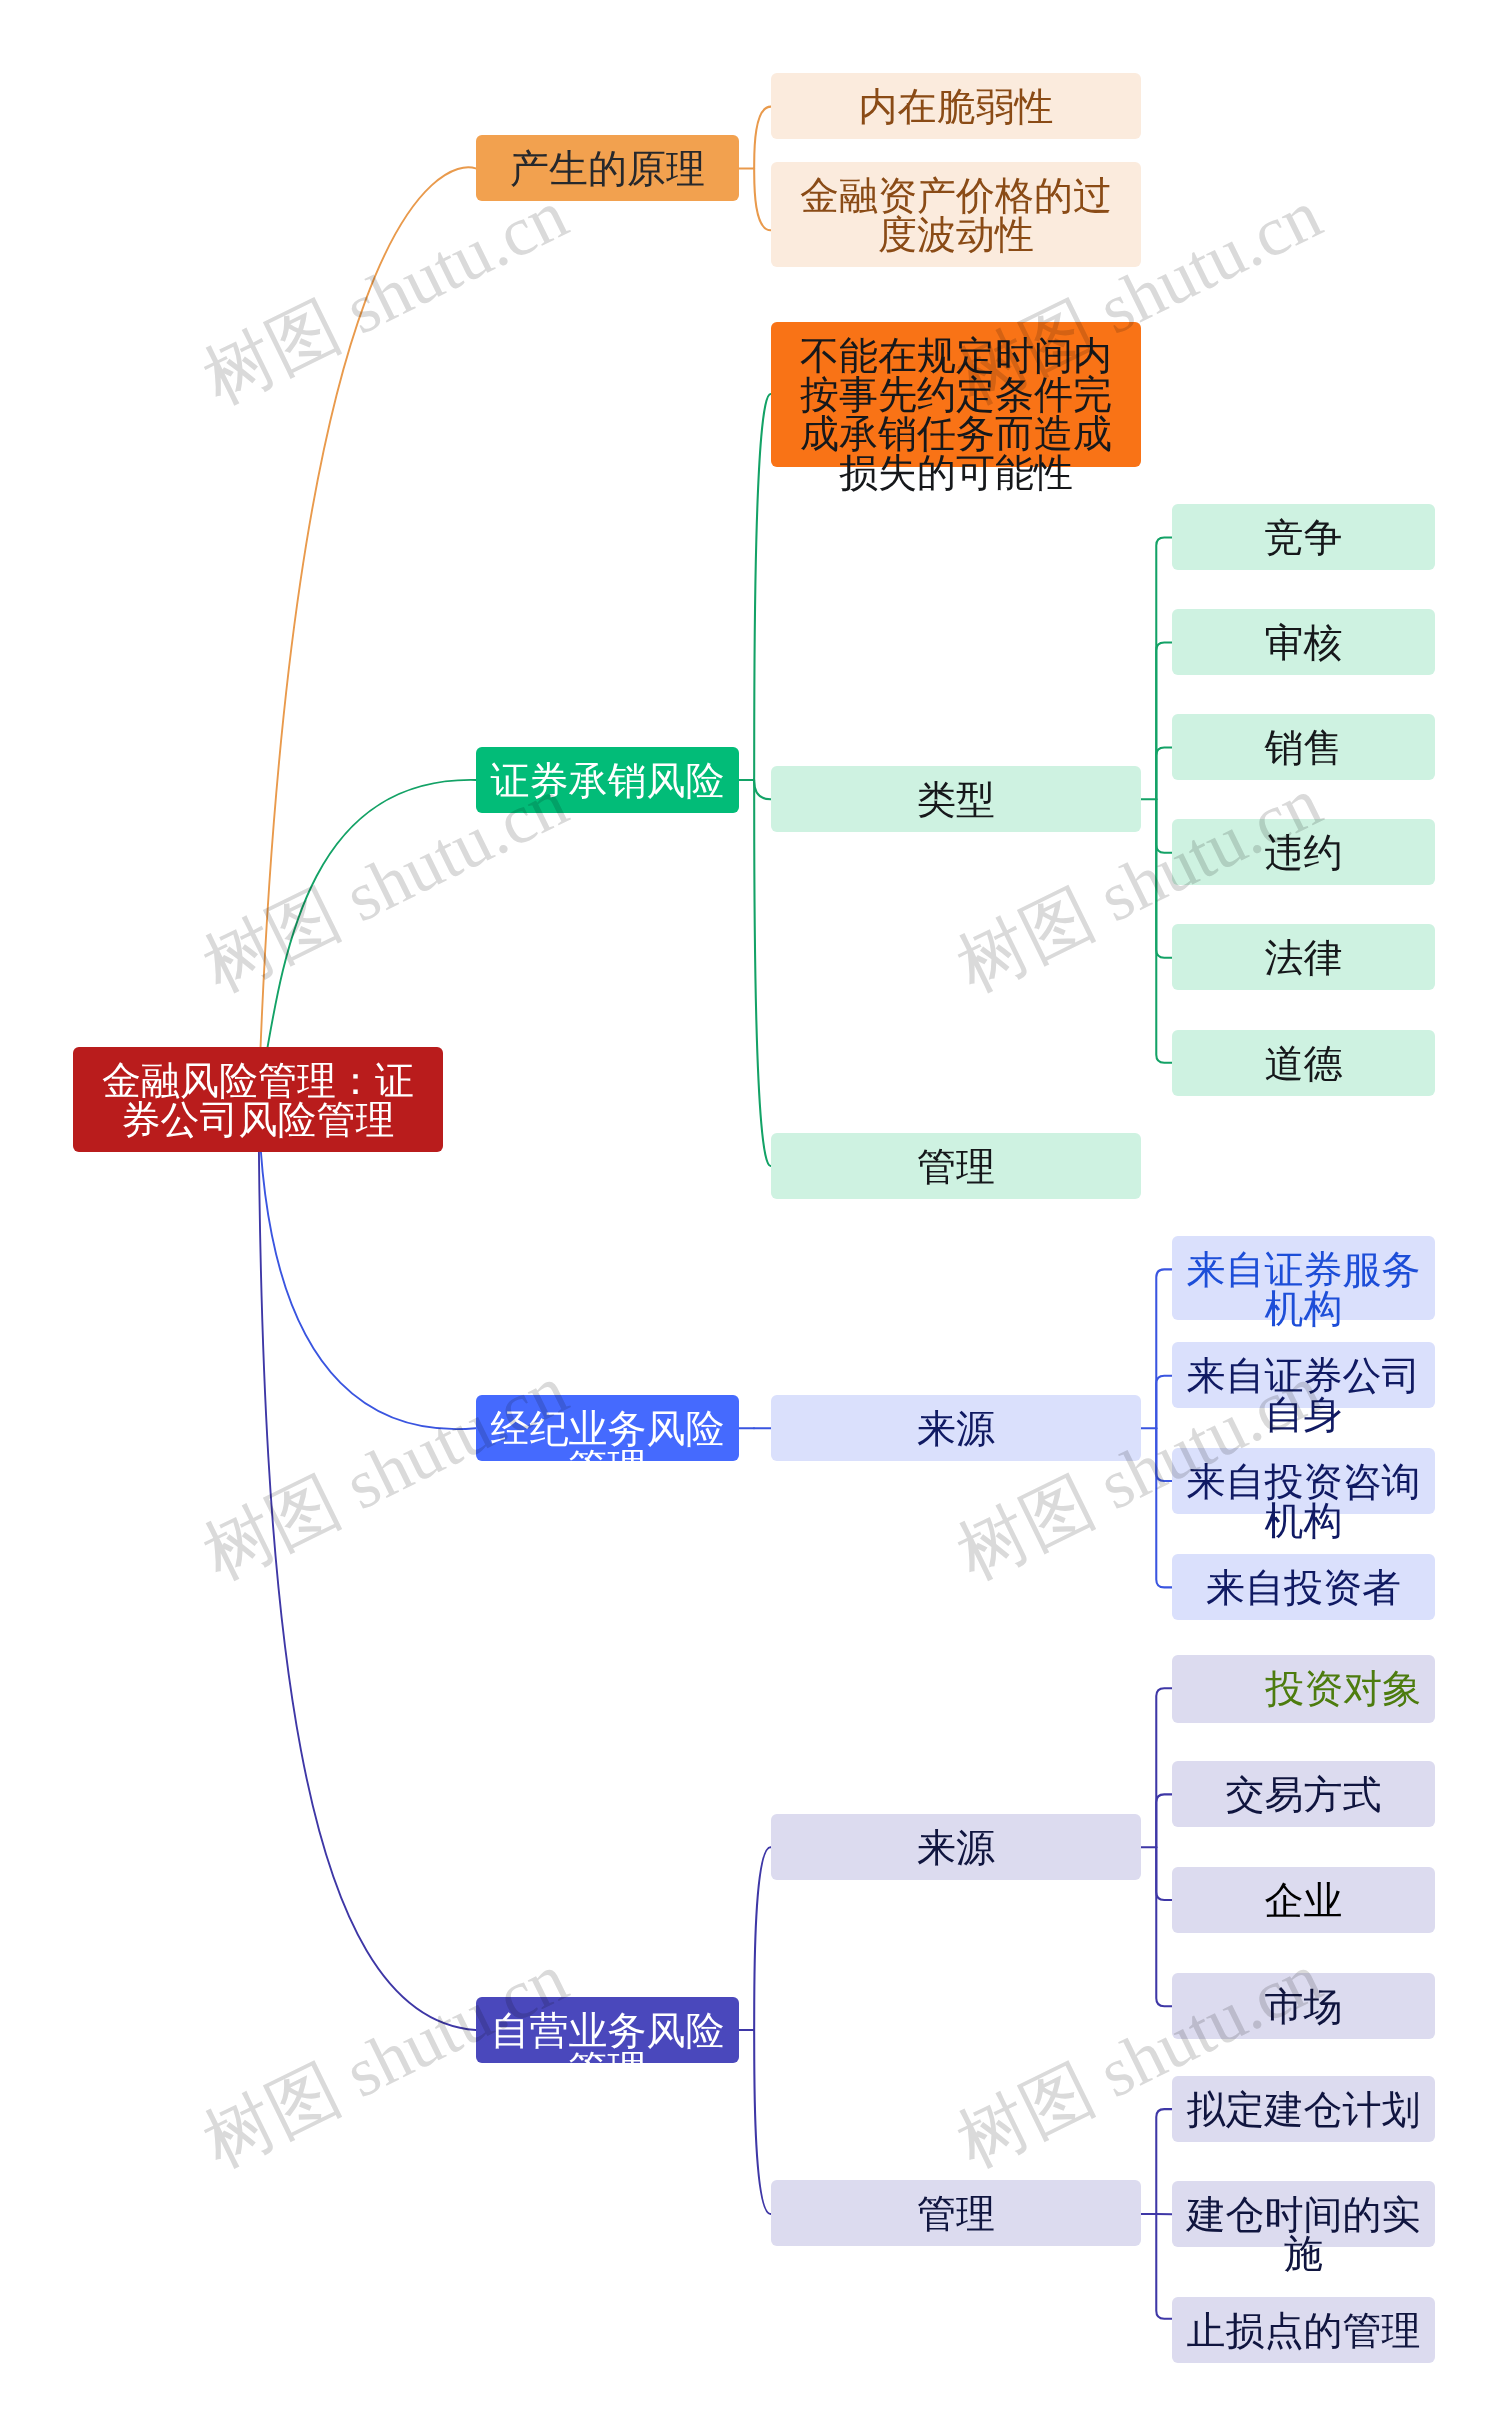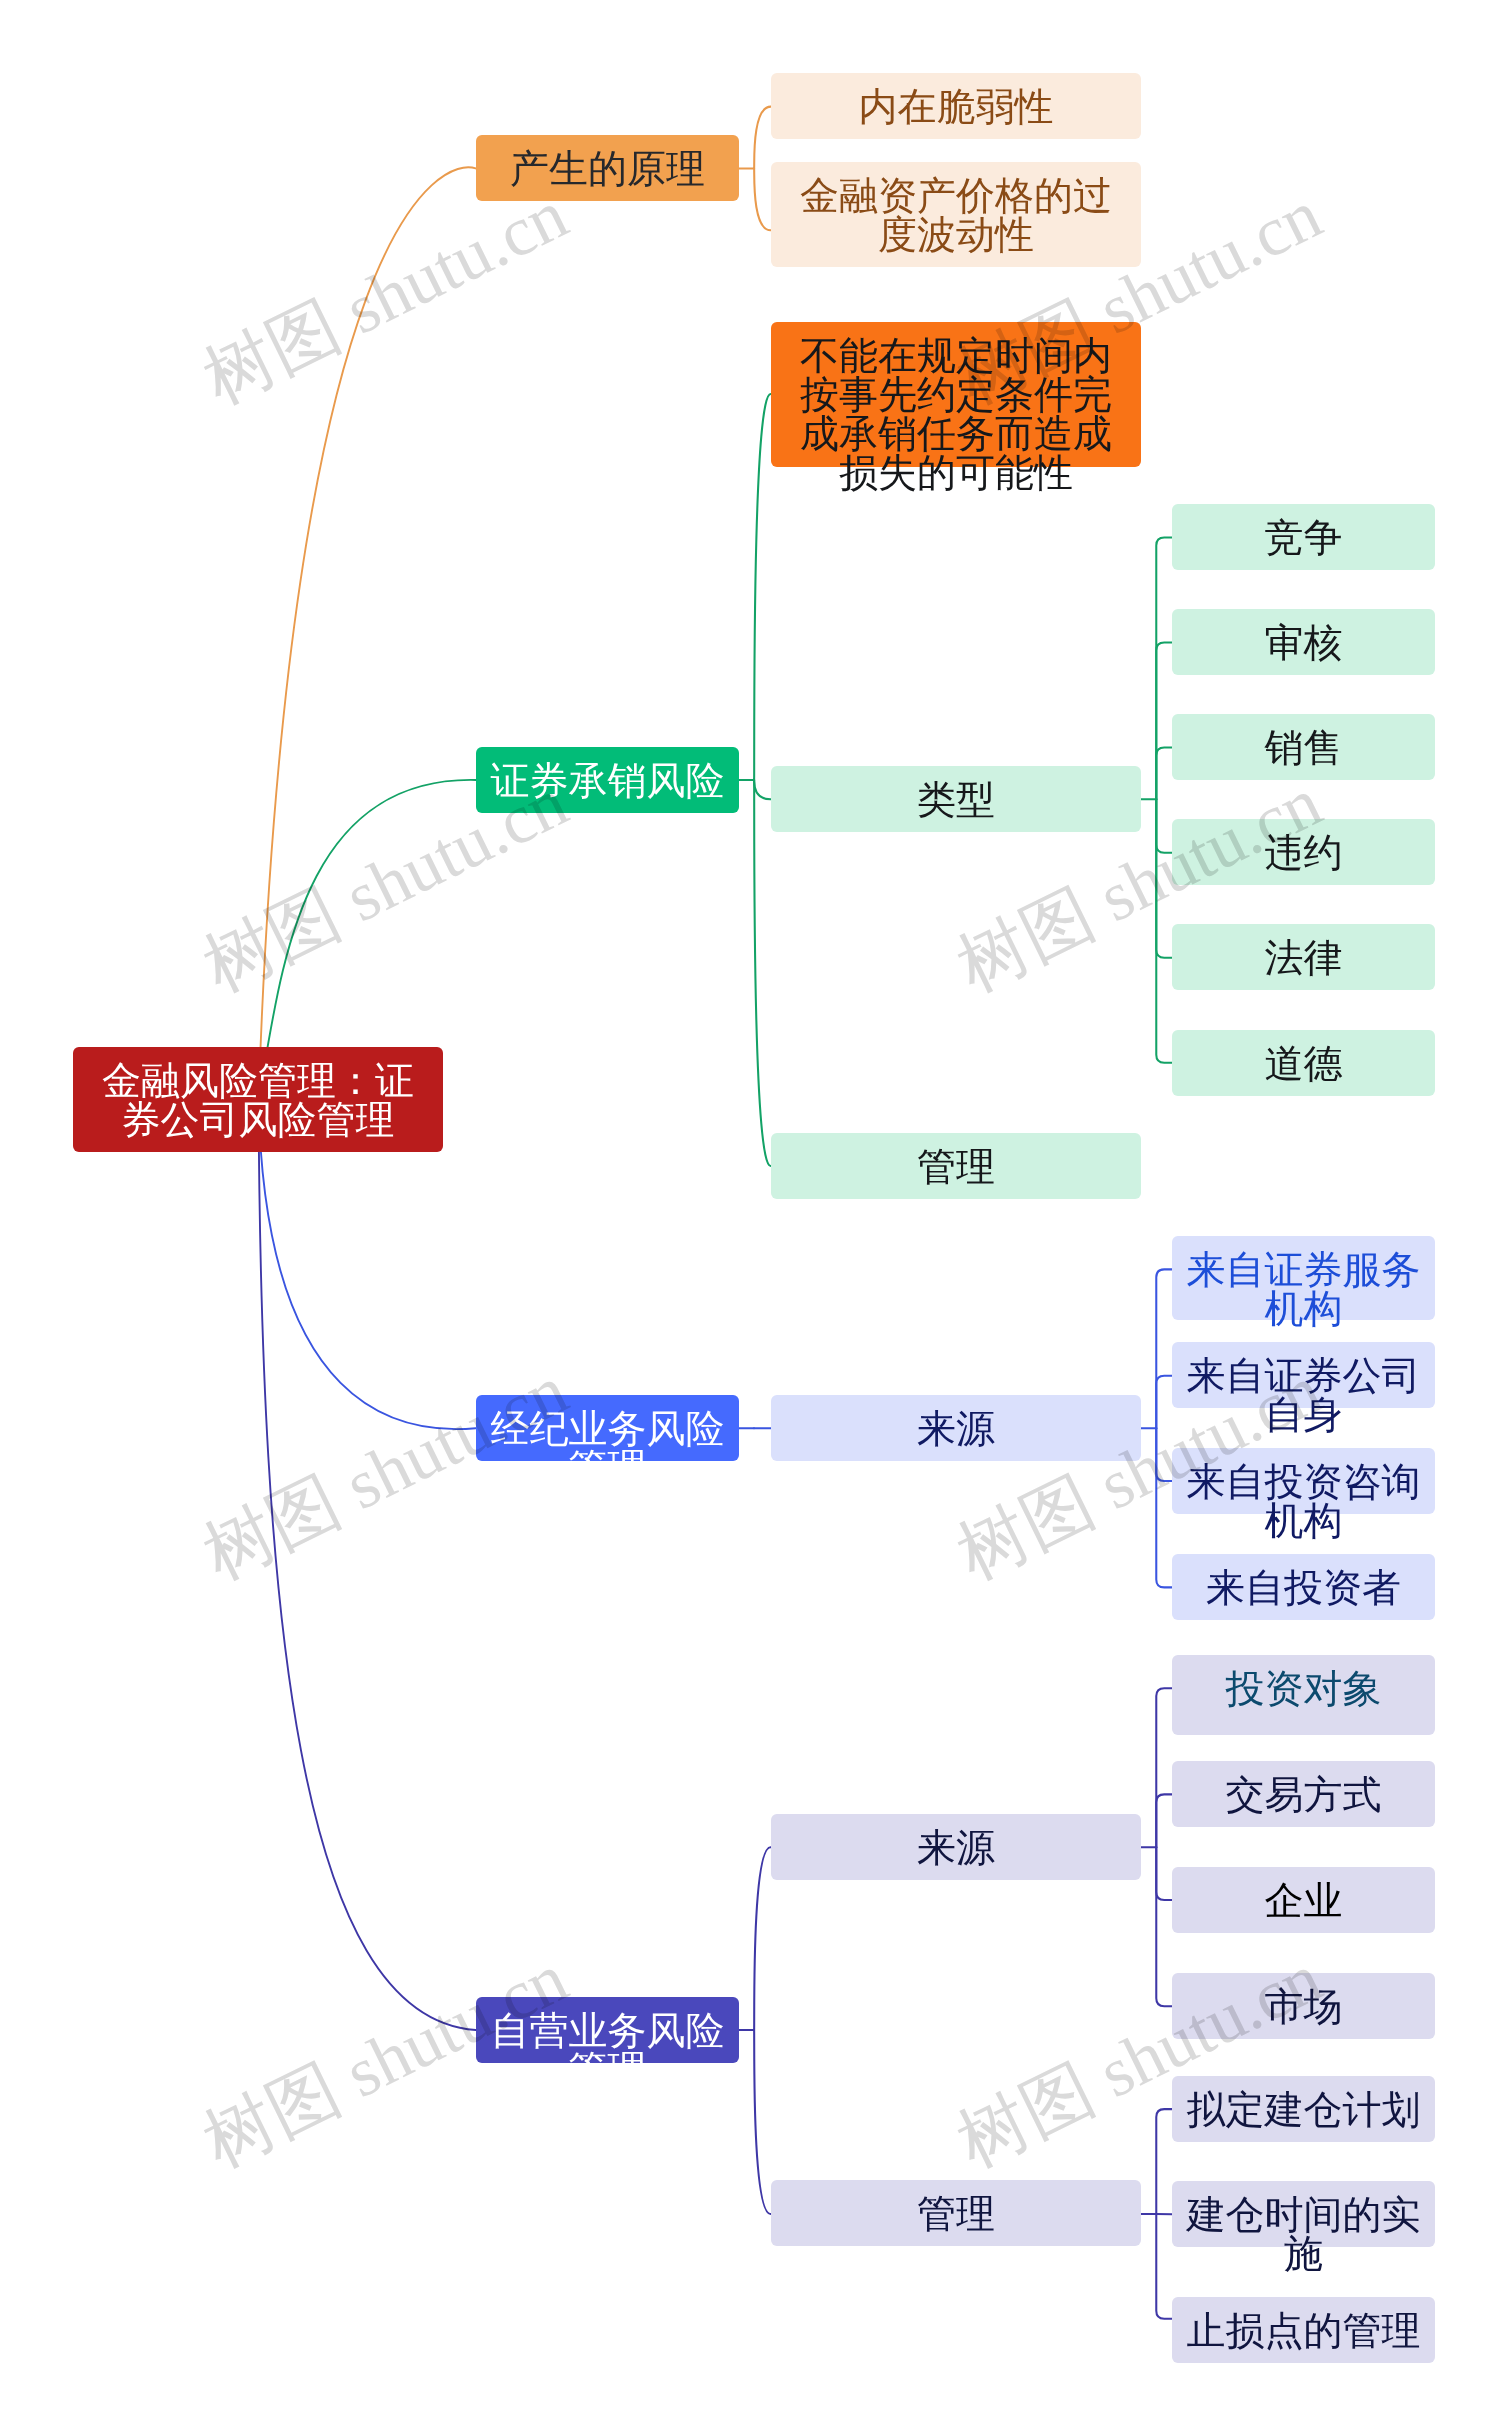--- a/index.html
+++ b/index.html
@@ -118,21 +118,21 @@
       </div>
       <div class="node" style="left: 1172px; top: 1554px; width: 263px; height: 66px; padding: 13.5px 13.7px; background: rgb(218, 224, 252); color: rgb(16, 26, 99);">
         <span class="t">来自投资者</span>
       </div>
       <div class="node" style="left: 476px; top: 1997px; width: 263px; height: 66px; padding: 13.5px 13.7px; background: rgb(74, 72, 188); color: rgb(255, 255, 255);">
         <span class="t">自营业务风险管理</span>
       </div>
       <div class="node" style="left: 771px; top: 1814px; width: 370px; height: 66px; padding: 13.5px 13.7px; background: rgb(220, 219, 239); color: rgb(16, 21, 63);">
         <span class="t">来源</span>
       </div>
-      <div class="node" style="left: 1172px; top: 1655px; width: 263px; height: 80px; padding: 13.5px 13.7px; background: rgb(220, 219, 239); color: #0c4a6e;">
+      <div class="node" style="left: 1172px; top: 1655px; width: 263px; height: 68px; padding: 13.5px 13.7px; background: rgb(220, 219, 239); color: #4d7c0f; text-align: right;">
         <span class="t">投资对象</span>
       </div>
       <div class="node" style="left: 1172px; top: 1761px; width: 263px; height: 66px; padding: 13.5px 13.7px; background: rgb(220, 219, 239); color: rgb(16, 21, 63);">
         <span class="t">交易方式</span>
       </div>
       <div class="node" style="left: 1172px; top: 1867px; width: 263px; height: 66px; padding: 13.5px 13.7px; background: rgb(220, 219, 239); color: #000000;">
         <span class="t">企业</span>
       </div>
       <div class="node" style="left: 1172px; top: 1973px; width: 263px; height: 66px; padding: 13.5px 13.7px; background: rgb(220, 219, 239); color: rgb(16, 21, 63);">
         <span class="t">市场</span>

